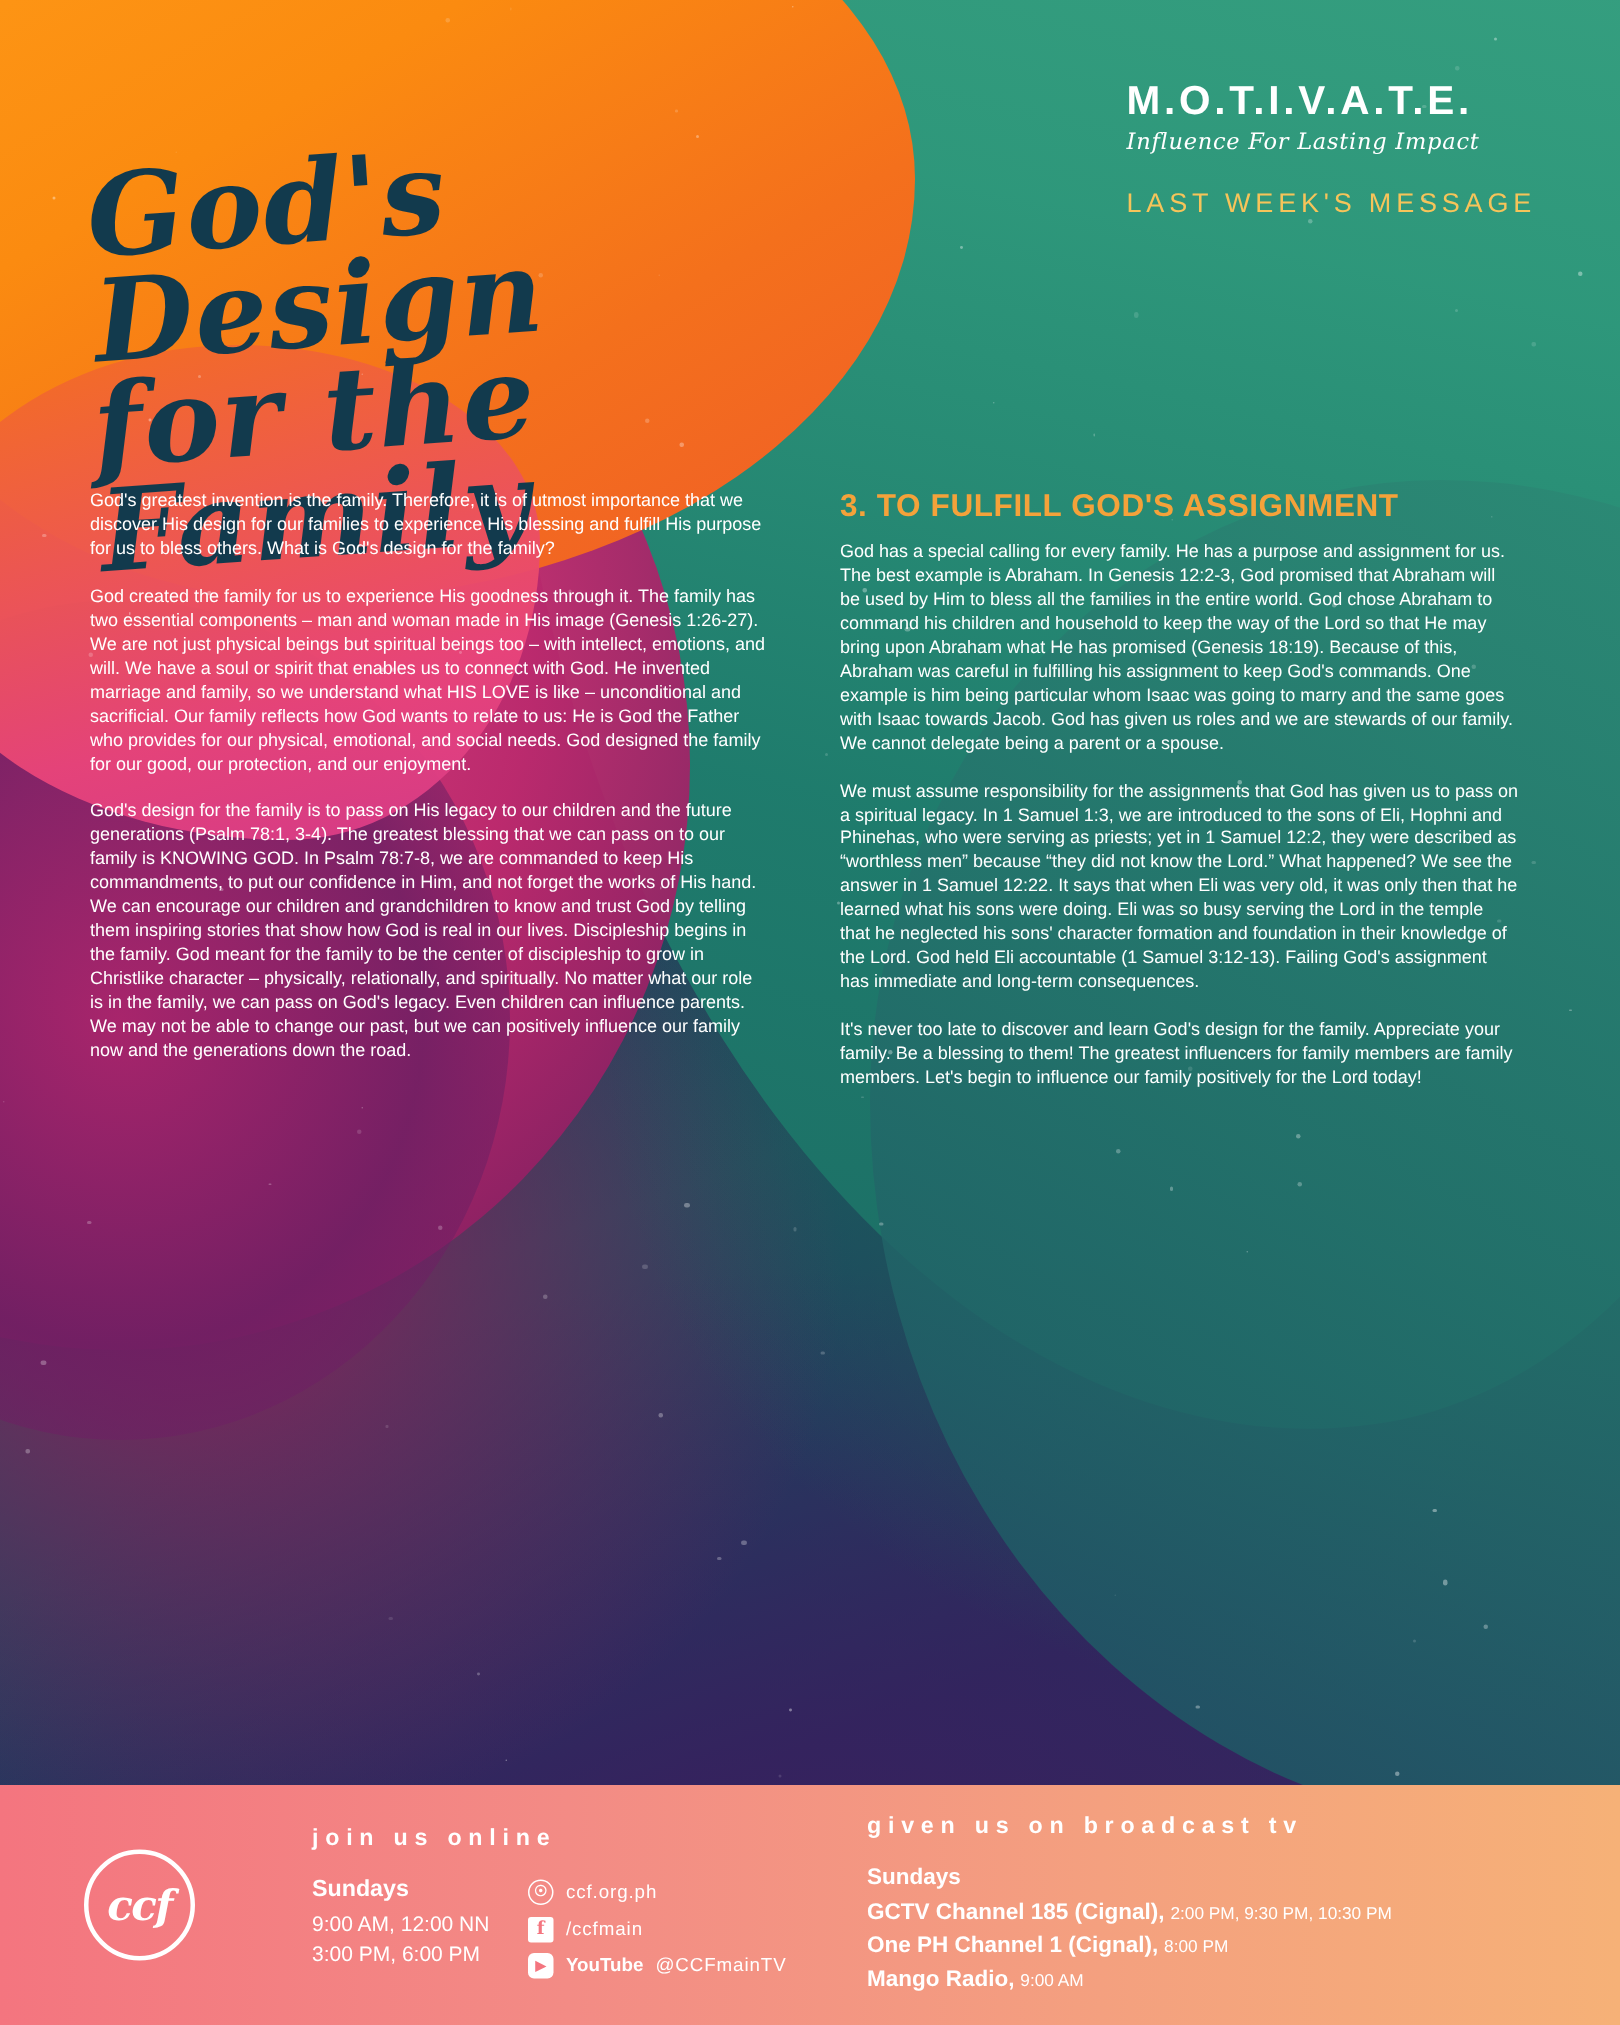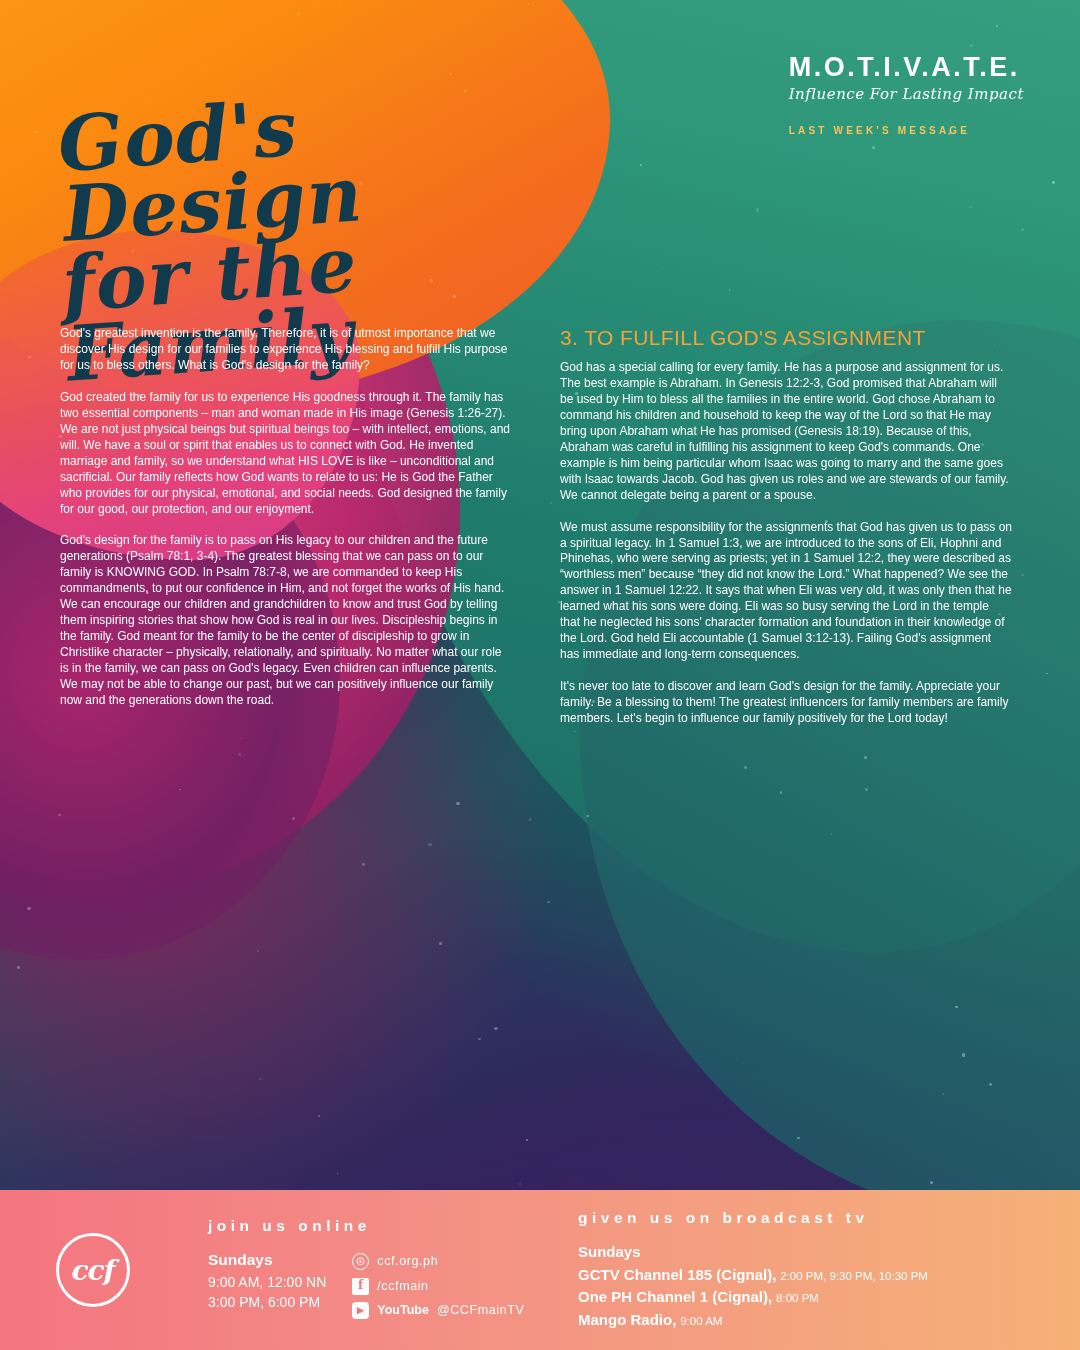--- a/index.html
+++ b/index.html
@@ -121,22 +121,22 @@
   .brand-tag {
     font-family: "DejaVu Serif", serif;
     font-style: italic;
     font-size: 15px;
     color: #ffffff;
     margin-top: 2px;
     letter-spacing: .5px;
   }
   .brand-sub {
     margin-top: 22px;
-    font-size: 10px;
-    font-weight: bold;
+    font-size: 18px;
+    font-weight: normal;
     letter-spacing: 3.2px;
     color: #f6c45a;
   }
 
   
   .content {
     position: absolute;
     top: 326px; left: 0; right: 0;
     display: flex;
     gap: 48px;
@@ -145,21 +145,21 @@
   .col { width: 452px; }
 
   .intro, p.body {
     font-size: 12px;
     line-height: 1.33;
     color: #ffffff;
     margin-bottom: 16px;
   }
   h2.section {
     font-size: 21px;
-    font-weight: normal;
+    font-weight: bold;
     color: #f4a23a;
     letter-spacing: .4px;
     margin: 22px 0 10px;
   }
   .col-right h2.section:first-child { margin-top: 0; }
 
   
   .footer {
     position: absolute;
     left: 0; right: 0; bottom: 0;

